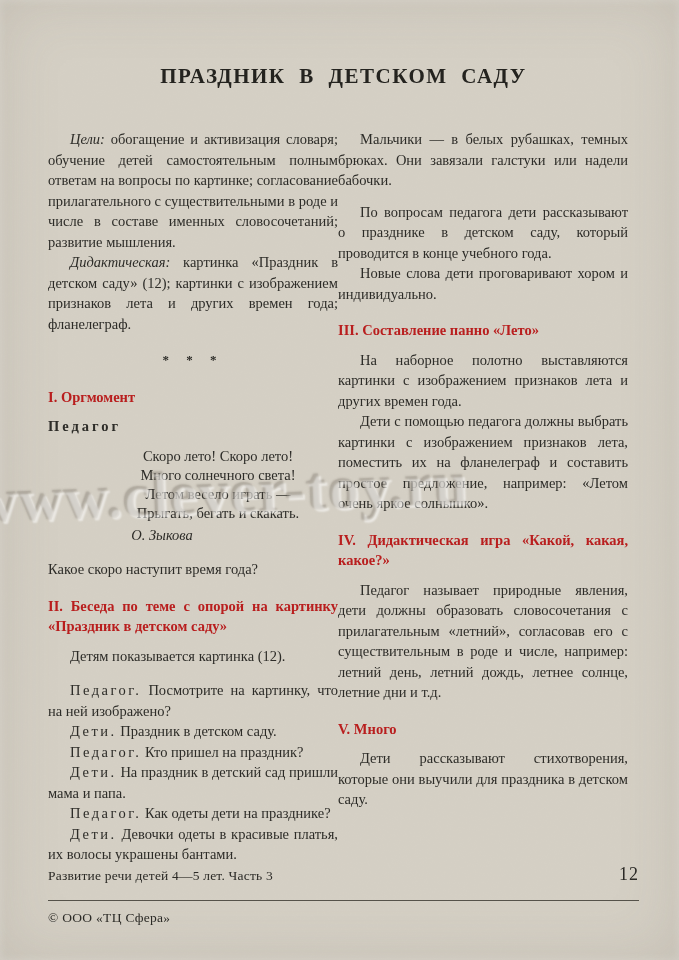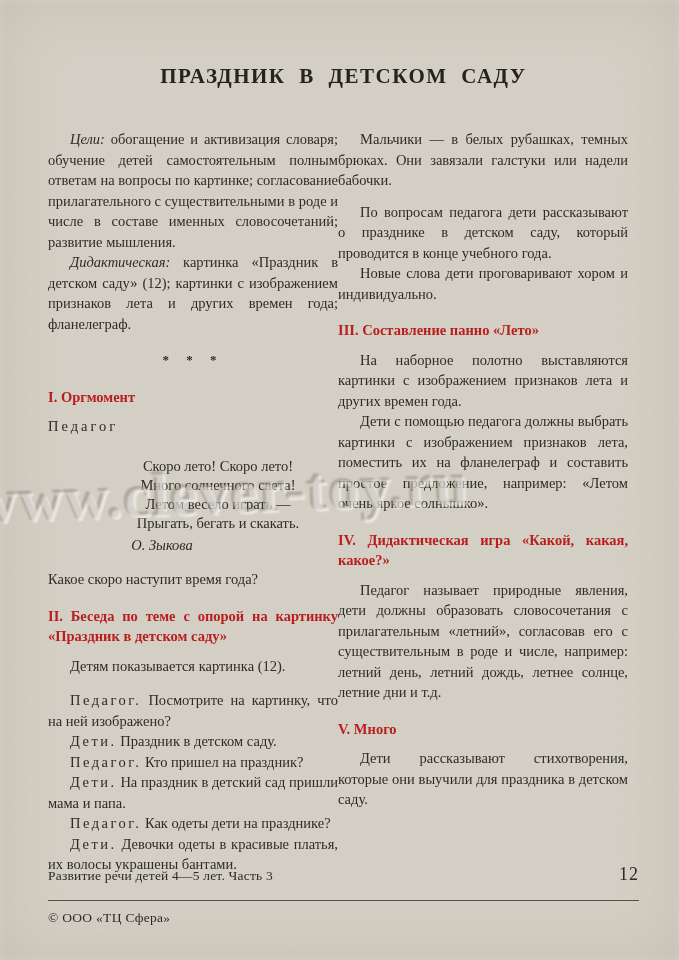--- a/index.html
+++ b/index.html
@@ -48,21 +48,22 @@
     margin:16px 0 12px 0;
     font-size:13px;
   }
   .heading{
     font-weight:bold;
     margin:16px 0 9px 0;
     color:#b91c1c;
   }
   .speaker-line{
     letter-spacing:3px;
-    margin:2px 0 20px 0;
+    margin:2px 0 10px 0;
+    font-weight:bold;
   }
   .poem{
     margin:0 0 2px 50px;
     line-height:19px;
     text-align:center;
   }
   .poem-author{
     font-style:italic;
     text-align:center;
     padding-right:62px;

